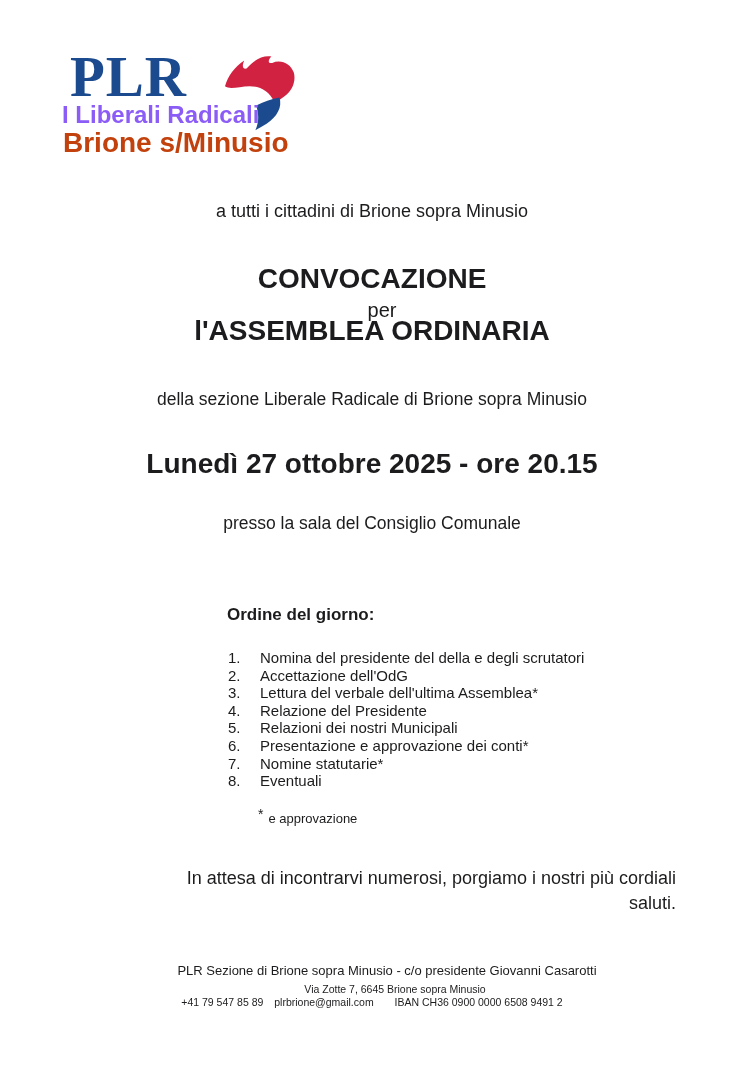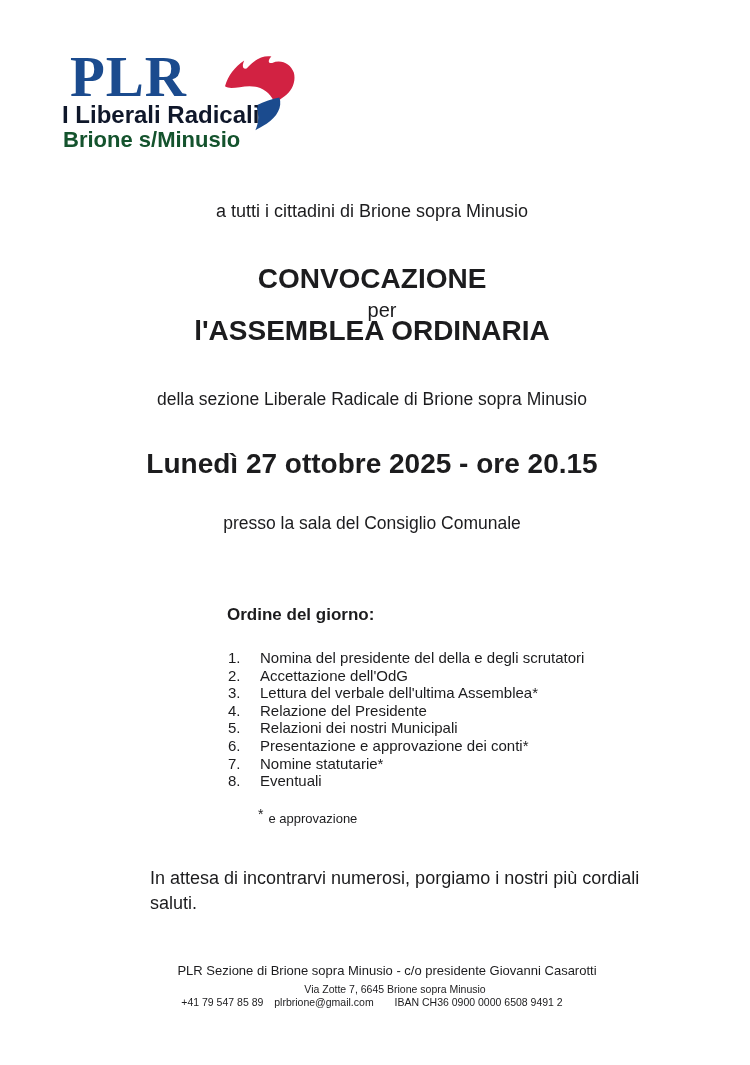--- a/index.html
+++ b/index.html
@@ -18,26 +18,26 @@
   .logo-acronym {
     left:70px; top:48px;
     font-family:"Liberation Serif", serif;
     font-weight:bold; font-size:57px; line-height:1;
     letter-spacing:1px;
     color:#1b4b8e;
   }
   .logo-subtitle {
     left:62px; top:102px;
     font-size:24px; font-weight:bold; line-height:1.1;
-    color:#0f172a;
+    color:#8b5cf6;
   }
   .logo-section {
     left:63px; top:128px;
-    font-size:22px; font-weight:bold; line-height:1.1;
-    color:#14532d;
+    font-size:28px; font-weight:bold; line-height:1.1;
+    color:#c2410c;
   }
   .flame { left:221px; top:50px; width:76px; height:82px; }
 
   
   .addressee   { top:201px; font-size:18px; }
   .title-main  { top:264px; font-size:28px; font-weight:bold; line-height:1.1; }
   .title-conn  { top:299px; font-size:20px;margin-left:10px; }
   .title-sub   { top:316px; font-size:28px; font-weight:bold; line-height:1.1; }
   .section-line{ top:389px; font-size:17.5px; }
   .datetime    { top:449px; font-size:28px; font-weight:bold; line-height:1.1; }
@@ -46,21 +46,21 @@
   
   .agenda-heading { left:227px; top:605px; font-size:17px; font-weight:bold; }
   .agenda-list { left:228px; top:649px; width:420px; }
   .agenda-row  { display:flex; font-size:15px; line-height:17.6px; }
   .agenda-num  { width:32px; flex:0 0 32px; }
   .agenda-text { flex:1; white-space:nowrap; }
   .footnote    { left:258px; top:806px; font-size:13px; }
   .footnote-marker { font-size:14px; vertical-align:4px; margin-right:5px; }
 
   
-  .closing { left:150px; top:866px; width:520px; font-size:18px; line-height:24.5px; text-align:left; }
+  .closing { left:156px; top:866px; width:520px; font-size:18px; line-height:24.5px; text-align:right; }
 
   
   .footer-line1 { top:963px; font-size:13px;padding-left:15px; }
   .footer-line2 { top:983px; font-size:10.5px;padding-left:23px; }
   .footer-line3 { top:996px; font-size:10.5px; }
   .footer-line3 .gap-a { margin-left:8px; }
   .footer-line3 .gap-b { margin-left:18px; }
 </style>
 </head>
 <body>

